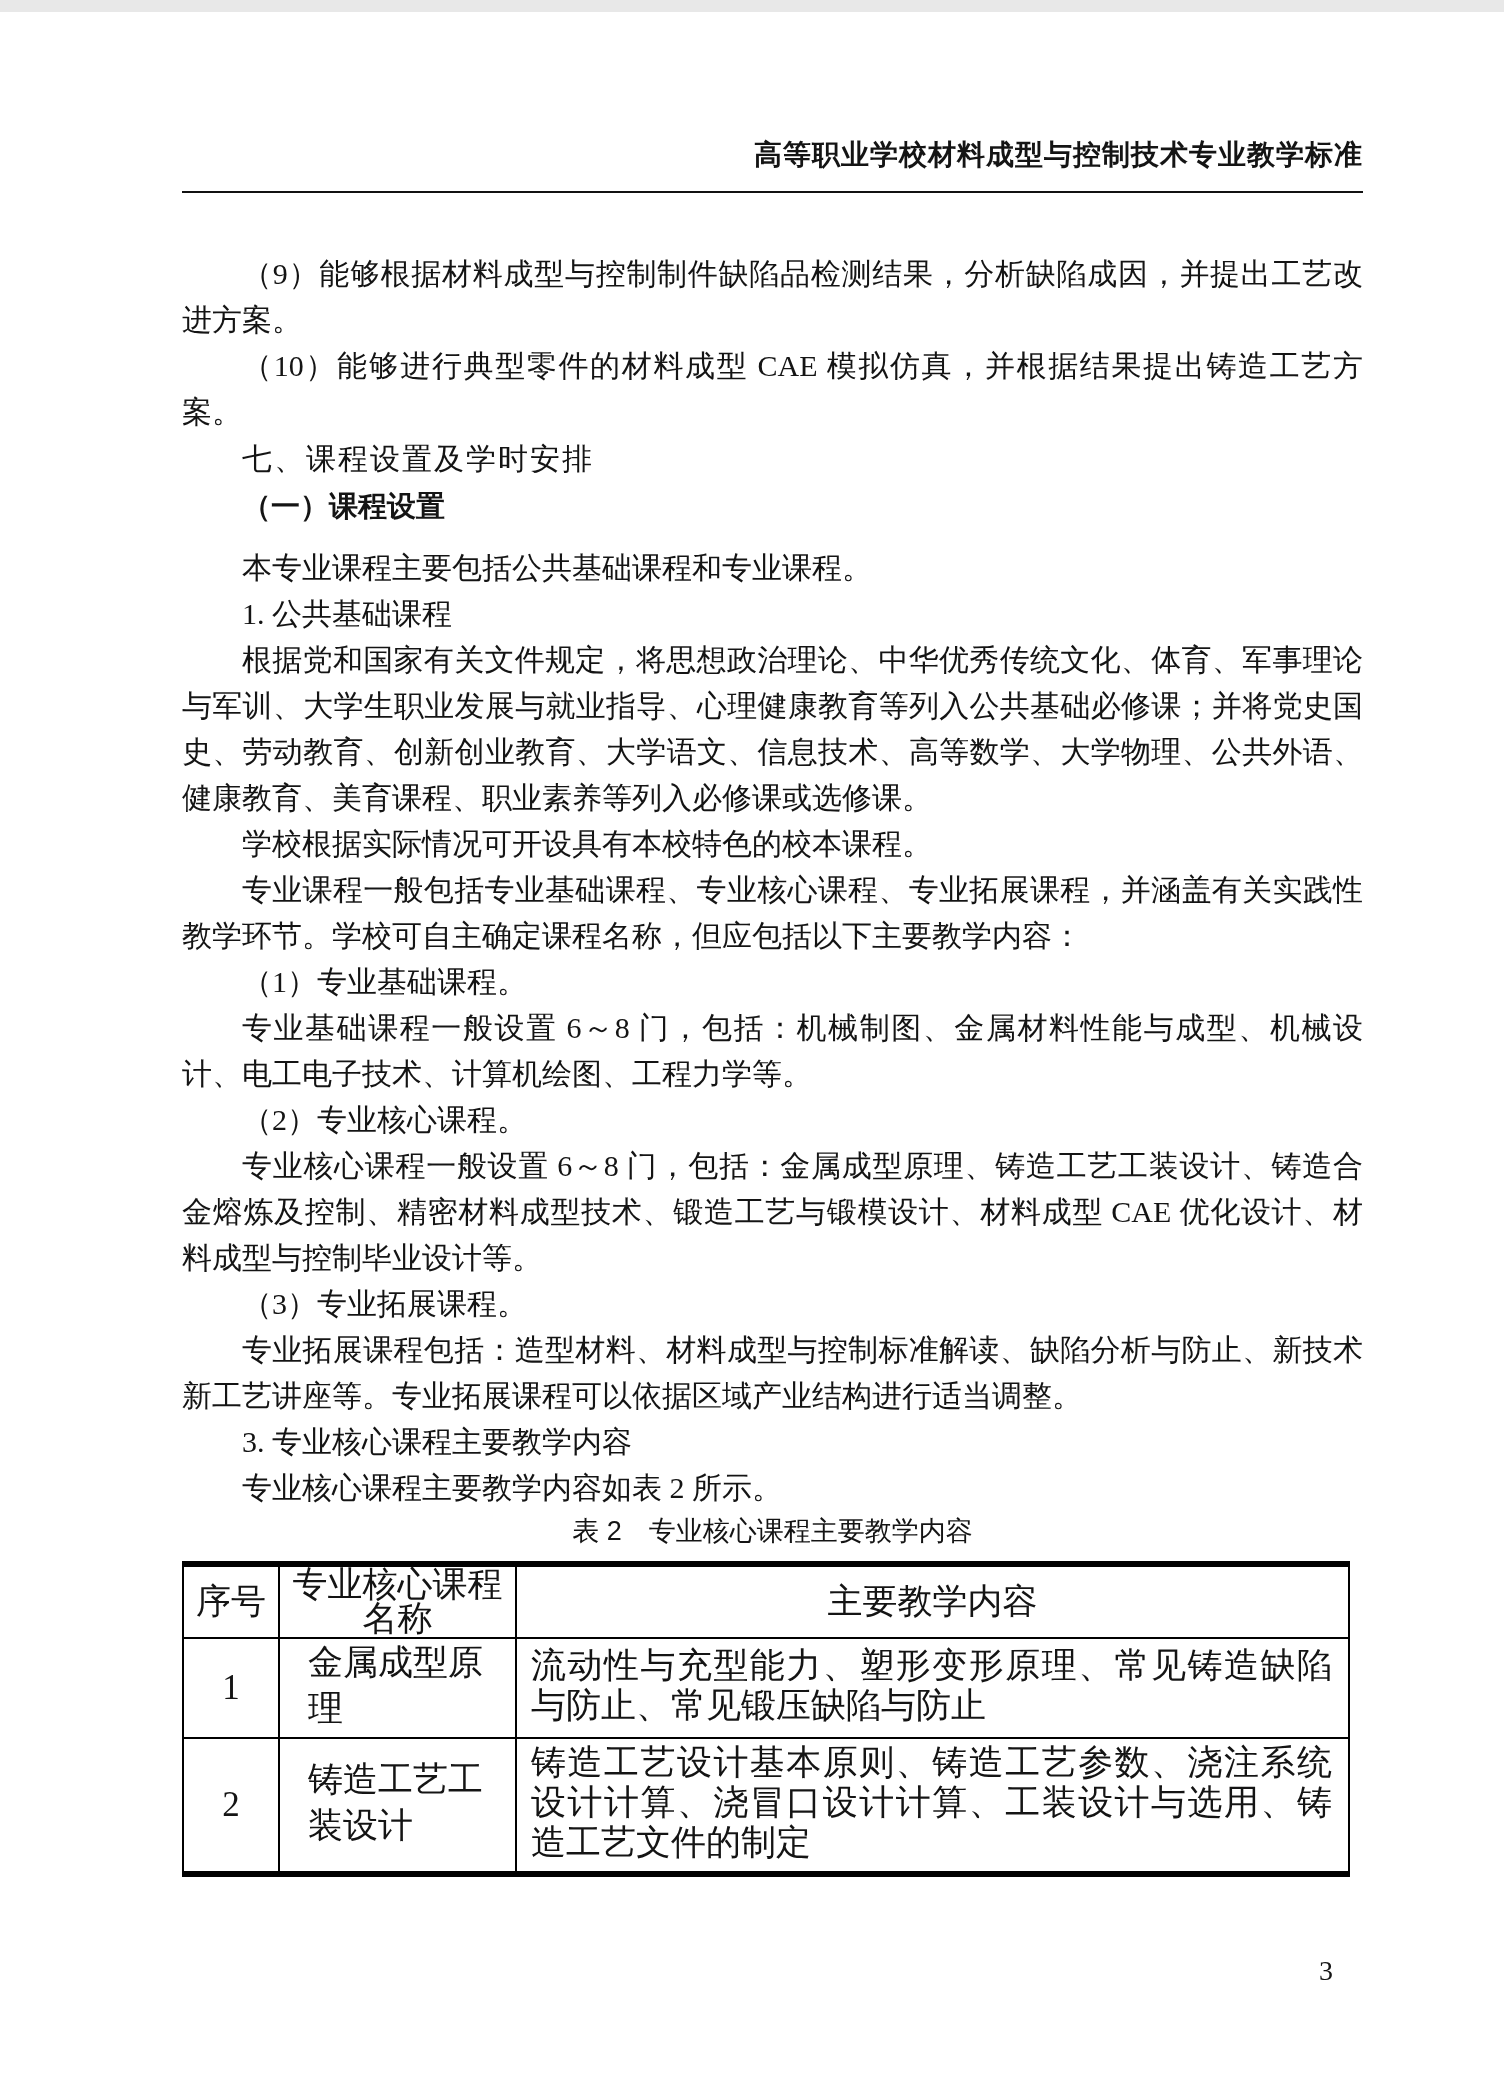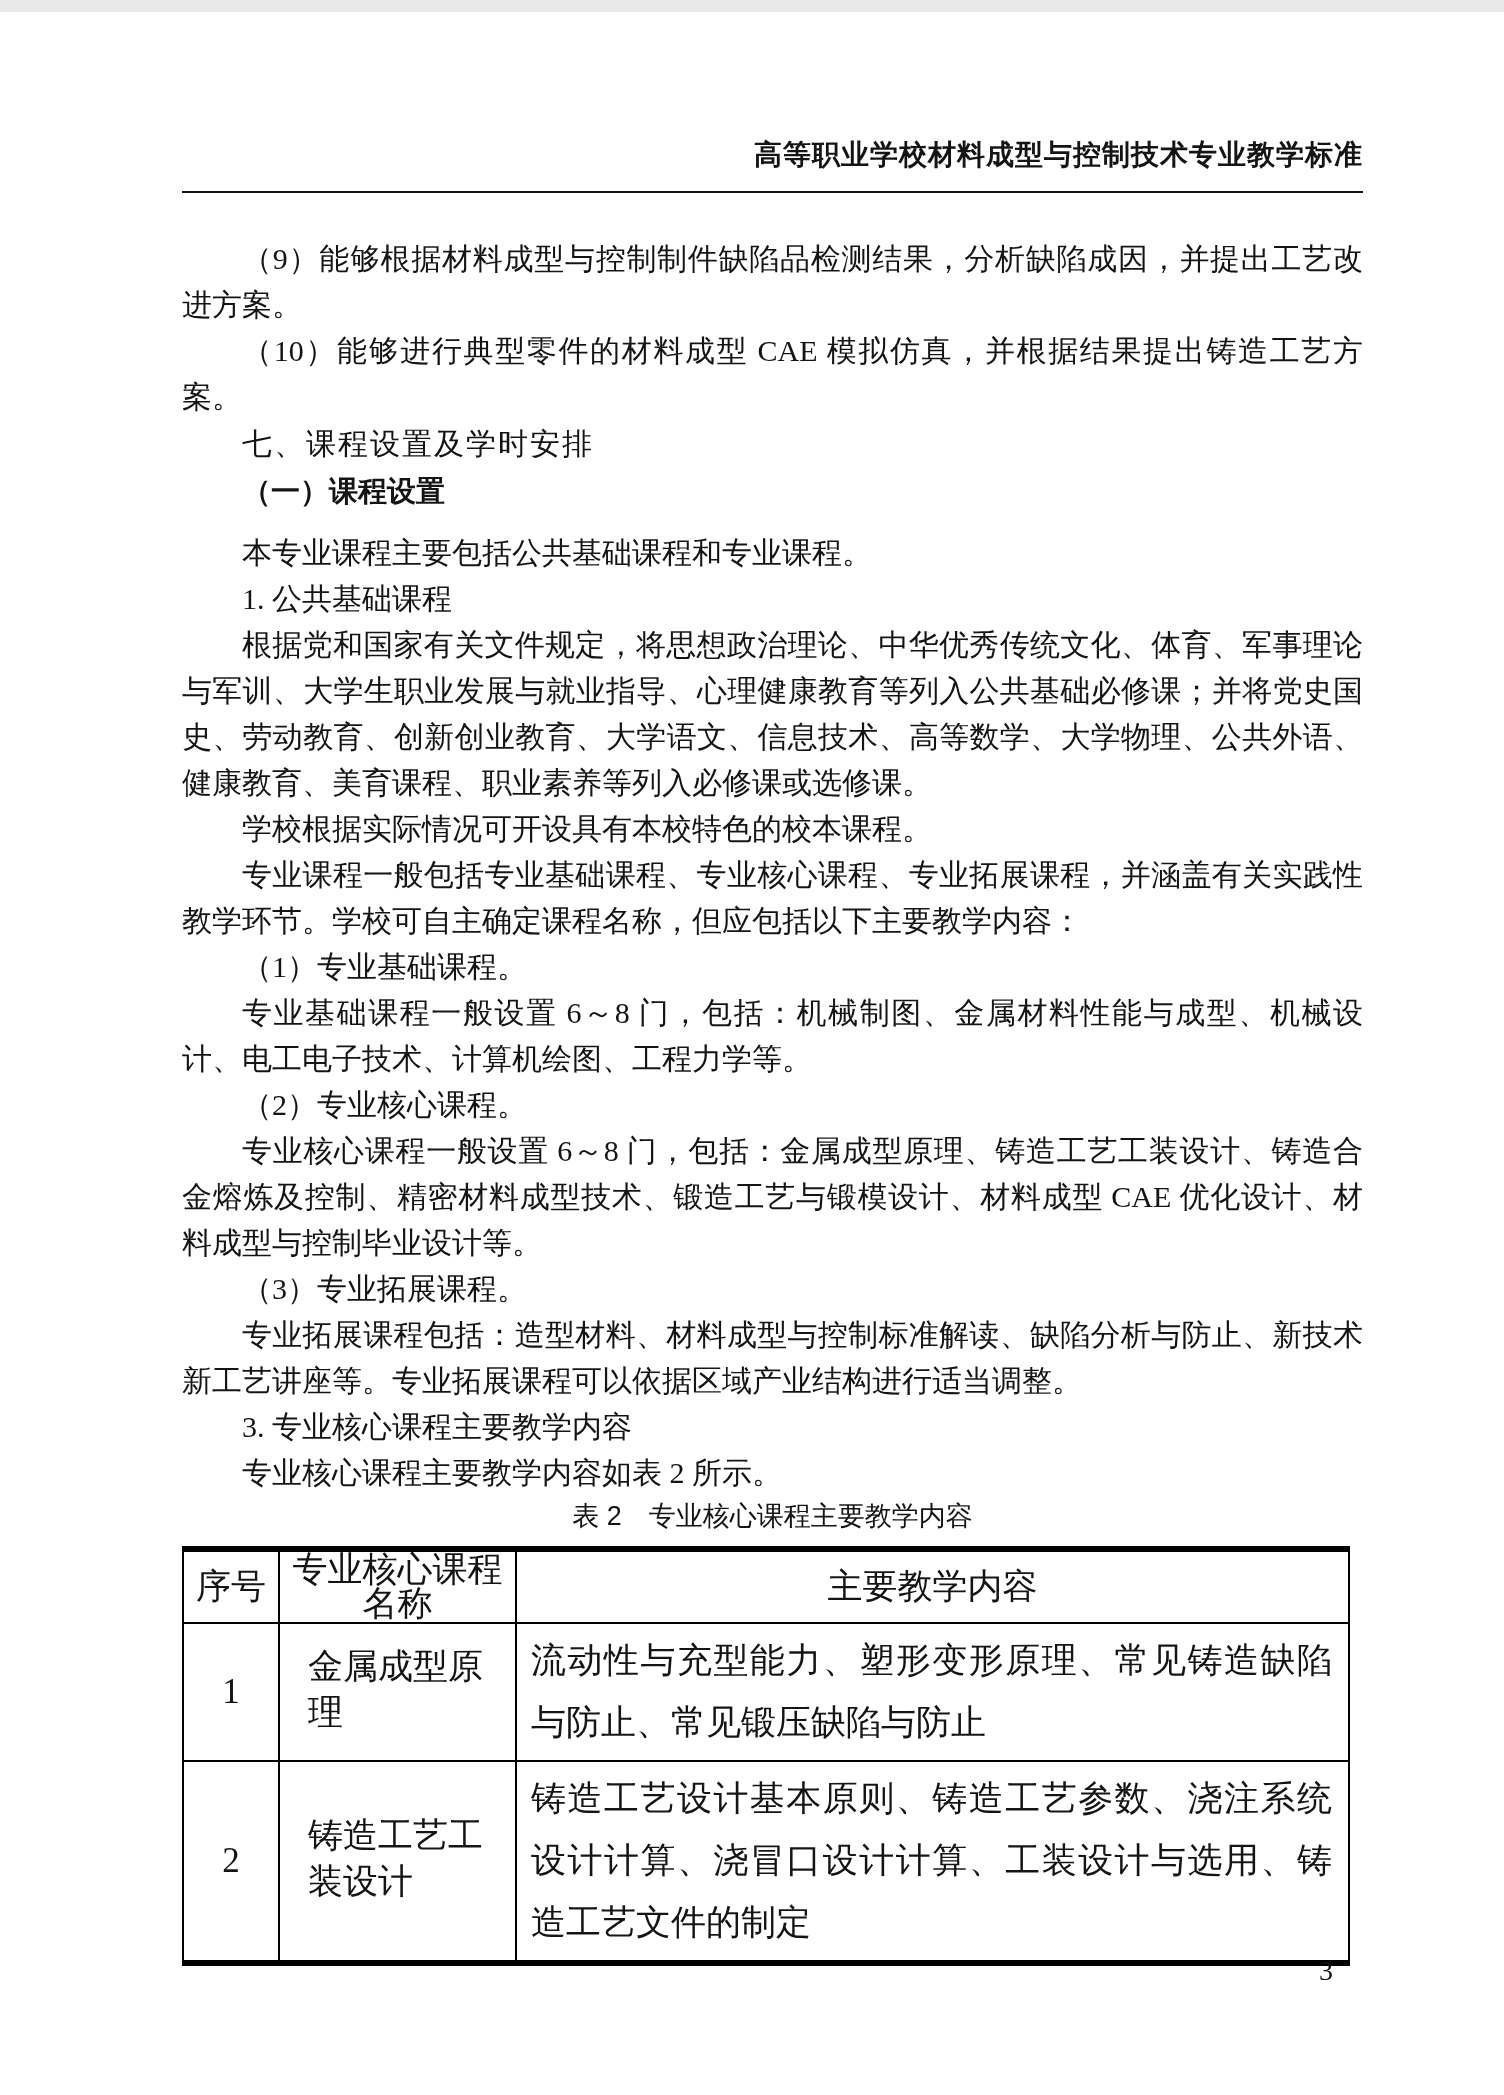--- a/index.html
+++ b/index.html
@@ -25,21 +25,21 @@
     letter-spacing: 1px;
   }
   .header-rule {
     position: absolute;
     top: 179px; left: 182px; width: 1181px;
     height: 2px; background: #111;
   }
   
   .body-col {
     position: absolute;
-    top: 224px; left: 182px; width: 1181px;
+    top: 239px; left: 182px; width: 1181px;
     font-size: 30px;
     line-height: 46px;
     text-align: justify;
   }
   .body-col p {
     margin: 0;
     text-indent: 60px;
   }
   .sec-title {
     margin: 24px 0 0 0;
@@ -88,21 +88,22 @@
   table.core-table th {
     height: 48px;
     text-align: center;
     line-height: 34px;
   }
   td.cell-no { text-align: center; height: 96px; }
   td.cell-name { text-align: left; padding-left: 28px; font-family: Liberation Mono, monospace; }
   td.cell-desc {
     text-align: justify;
     padding: 6px 16px 6px 14px;
-    line-height: 62px;
+    line-height: 40px;
+    font-family: Liberation Mono, monospace;
   }
   .page-number {
     position: absolute;
     top: 1941px;
     right: 171px;
     font-size: 28px;
     line-height: 36px;
   }
 </style>
 </head>

